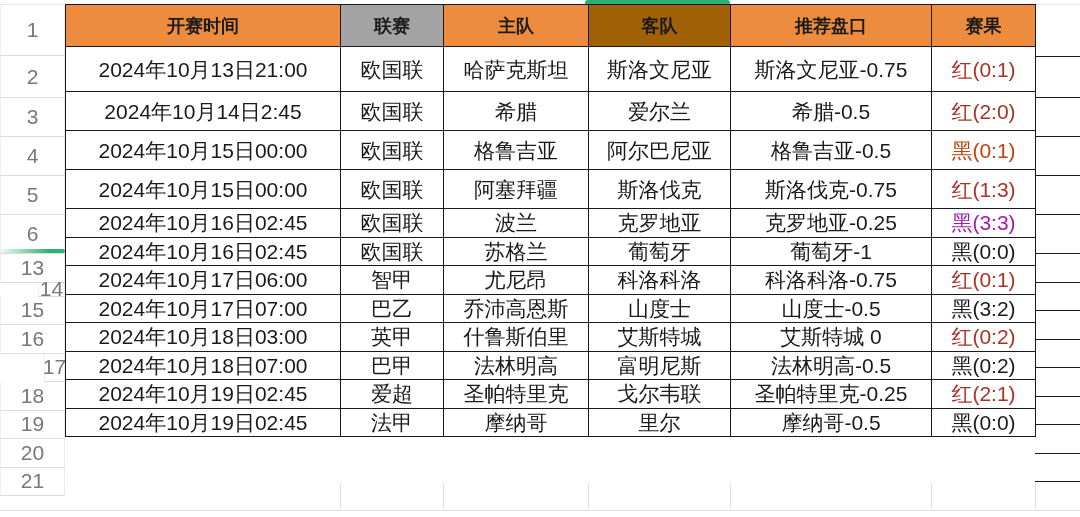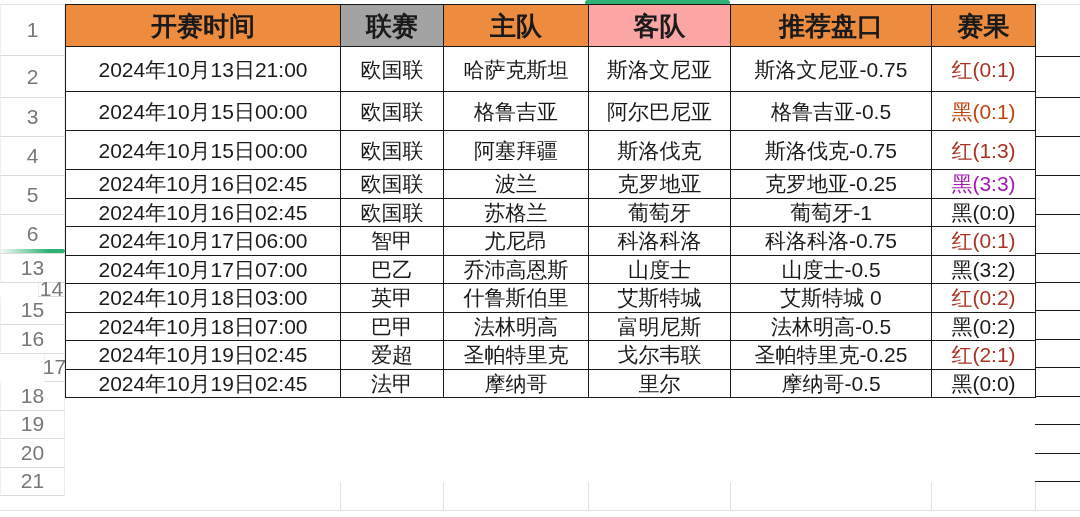--- a/index.html
+++ b/index.html
@@ -32,21 +32,21 @@
     border-right:1.5px solid var(--border-dark);
     box-sizing:border-box;
   }
   table.sheet{border-collapse:collapse;table-layout:fixed;width:970px;}
   table.sheet td{
     border:1.5px solid var(--border-dark);
     text-align:center;vertical-align:middle;
     padding:0;font-size:21px;line-height:1;
     white-space:nowrap;overflow:hidden;
   }
-  table.sheet tr.header-row td{font-weight:700;font-size:26px;}
+  table.sheet tr.header-row td{font-weight:700;font-size:18px;}
   .right-stub{position:absolute;left:1035px;top:56px;width:45px;}
   .right-stub .stub-cell{border-bottom:1.5px solid var(--border-dark);box-sizing:border-box;}
   .right-stub .stub-cell:first-child{border-top:1.5px solid var(--border-dark);}
   .ghost-v{position:absolute;top:482px;width:1px;height:28px;background:var(--ghost-line);}
   .ghost-h{position:absolute;left:0;top:510px;width:1080px;height:1px;background:var(--ghost-line);}
 </style>
 </head>
 <body>
 
 <div id="stage">
@@ -80,31 +80,39 @@
           <col style="width:145px">
         <col style="width:142px">
           <col style="width:201px">
           <col style="width:104px">
       </colgroup>
       <tbody id="sheet-body">
           <tr class="header-row" style="height: 42px;">
             <td style="background: rgb(237, 140, 63);">开赛时间</td>
             <td style="background: #a3a3a3;">联赛</td>
             <td style="background: rgb(237, 140, 63);">主队</td>
-            <td style="background: #fca5a5;">客队</td>
+            <td style="background: #a16207;">客队</td>
             <td style="background: rgb(237, 140, 63);">推荐盘口</td>
             <td style="background: rgb(237, 140, 63);">赛果</td>
           </tr>
           <tr style="height: 45px;">
             <td>2024年10月13日21:00</td>
             <td>欧国联</td>
             <td>哈萨克斯坦</td>
             <td>斯洛文尼亚</td>
             <td>斯洛文尼亚-0.75</td>
             <td style="color: rgb(169, 50, 38);">红(0:1)</td>
+          </tr>
+          <tr style="height: 39px;">
+            <td>2024年10月14日2:45</td>
+            <td>欧国联</td>
+            <td>希腊</td>
+            <td>爱尔兰</td>
+            <td>希腊-0.5</td>
+            <td style="color: rgb(169, 50, 38);">红(2:0)</td>
           </tr>
           <tr style="height: 39px;">
             <td>2024年10月15日00:00</td>
             <td>欧国联</td>
             <td>格鲁吉亚</td>
             <td>阿尔巴尼亚</td>
             <td>格鲁吉亚-0.5</td>
             <td style="color: #c2410c;">黑(0:1)</td>
           </tr>
           <tr style="height: 39px;">

